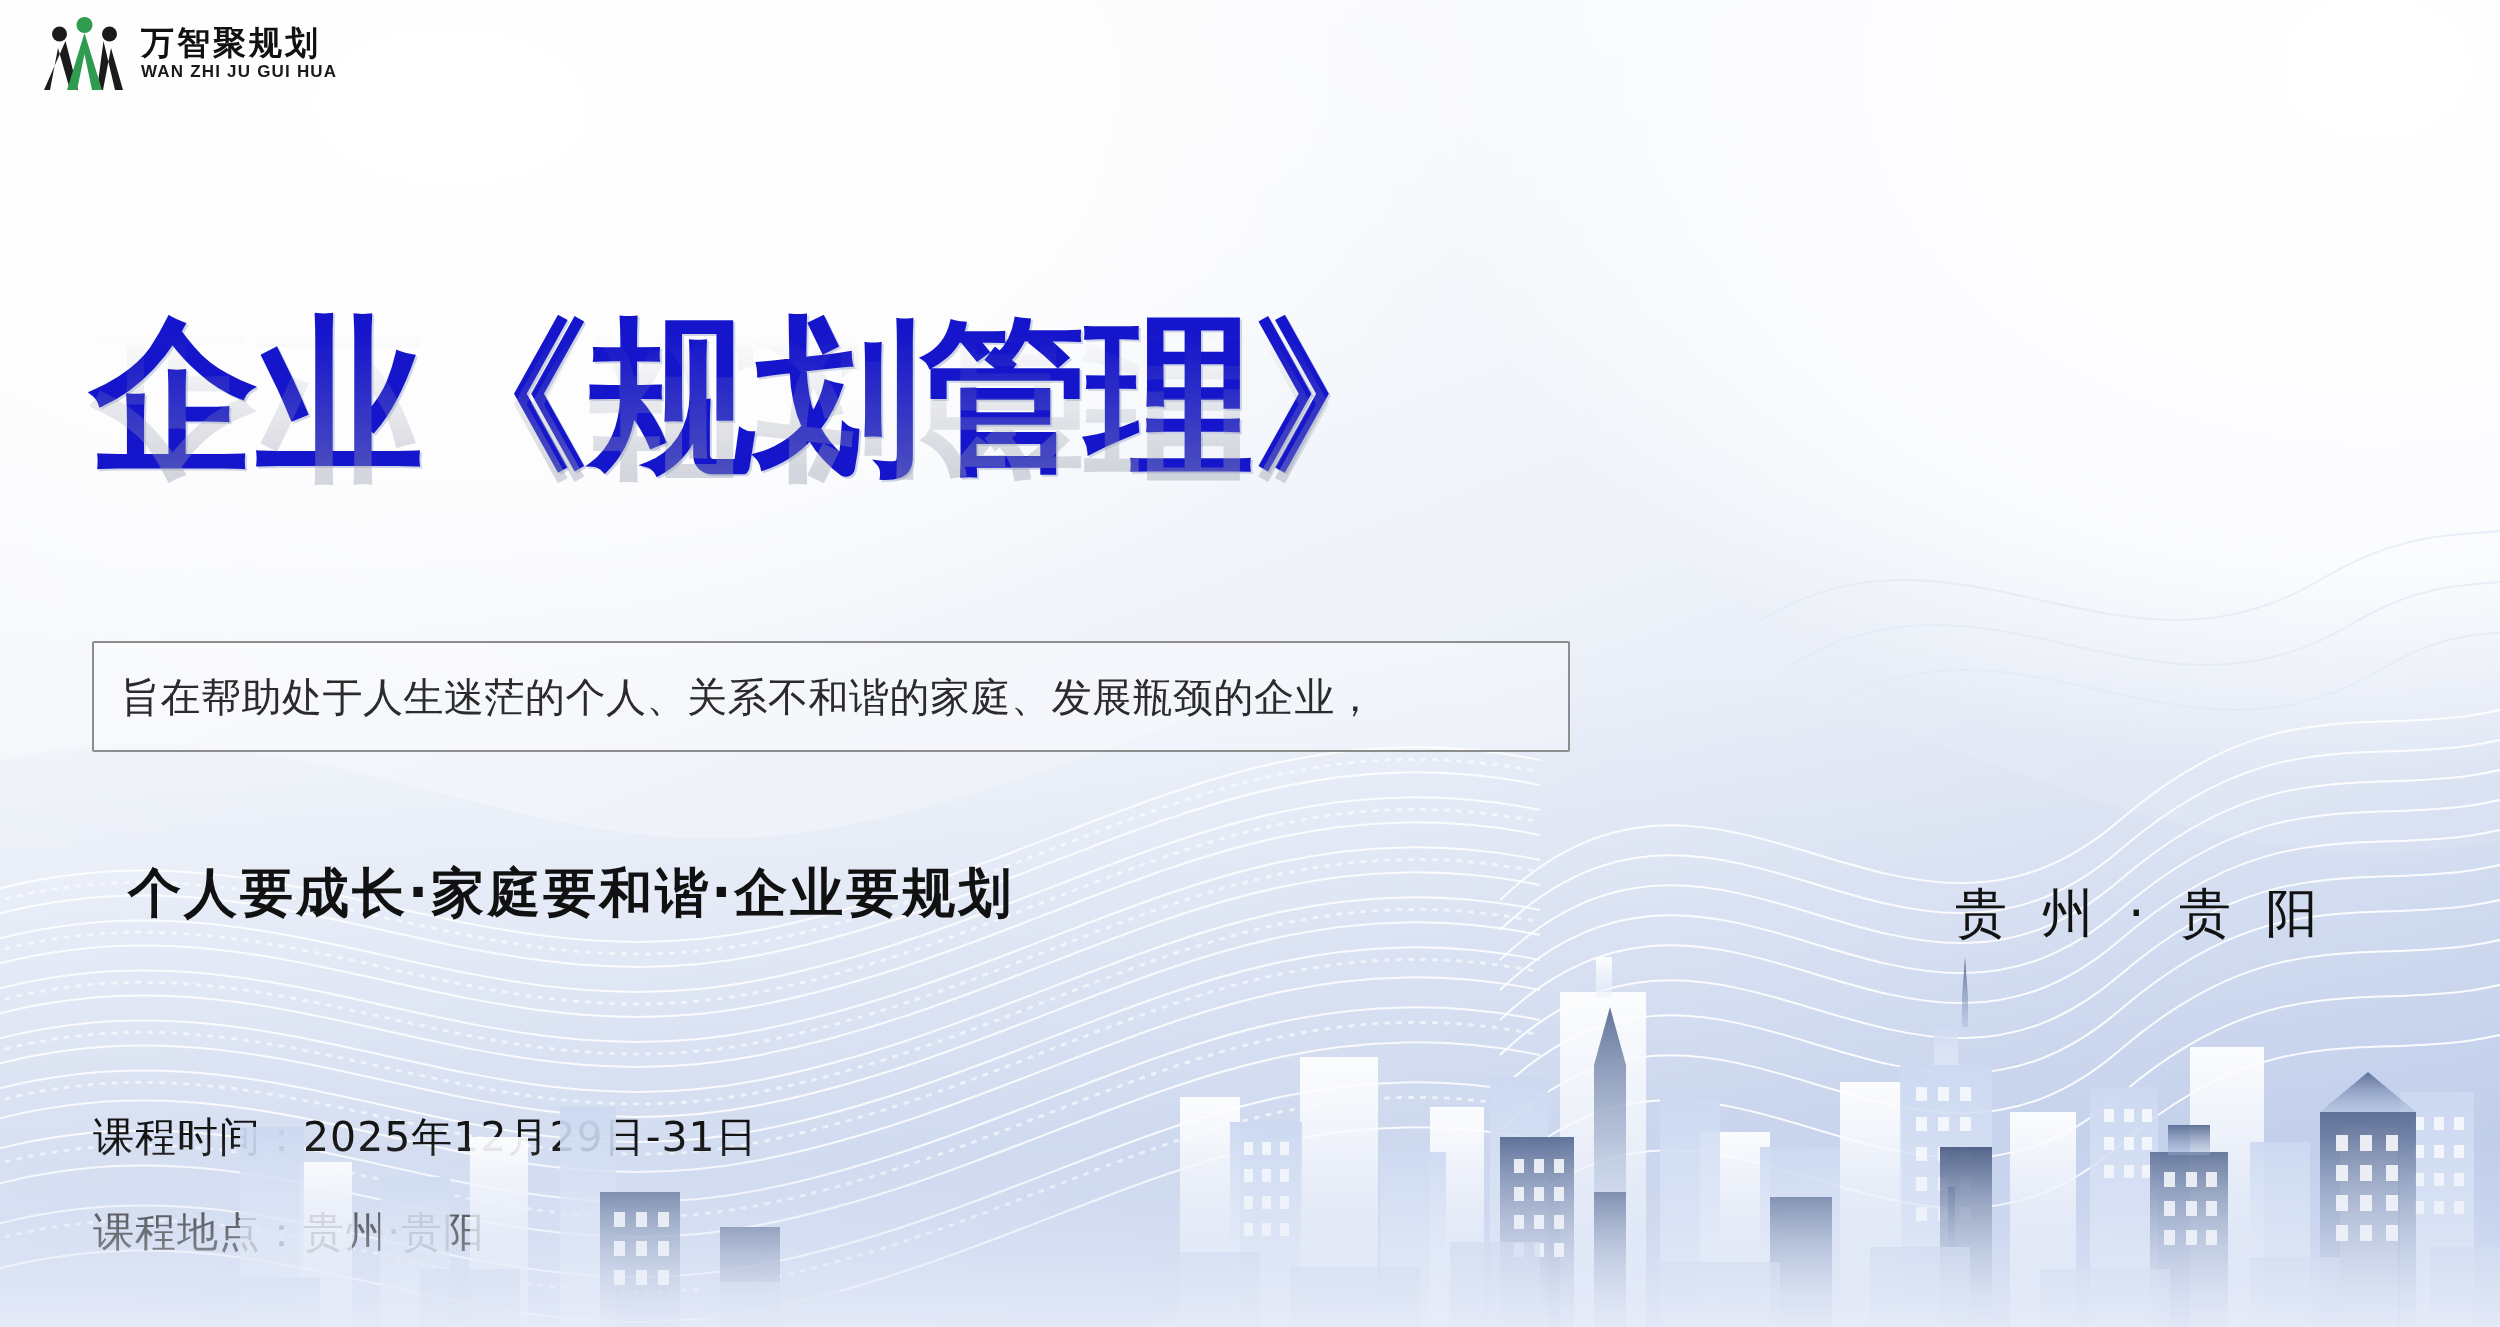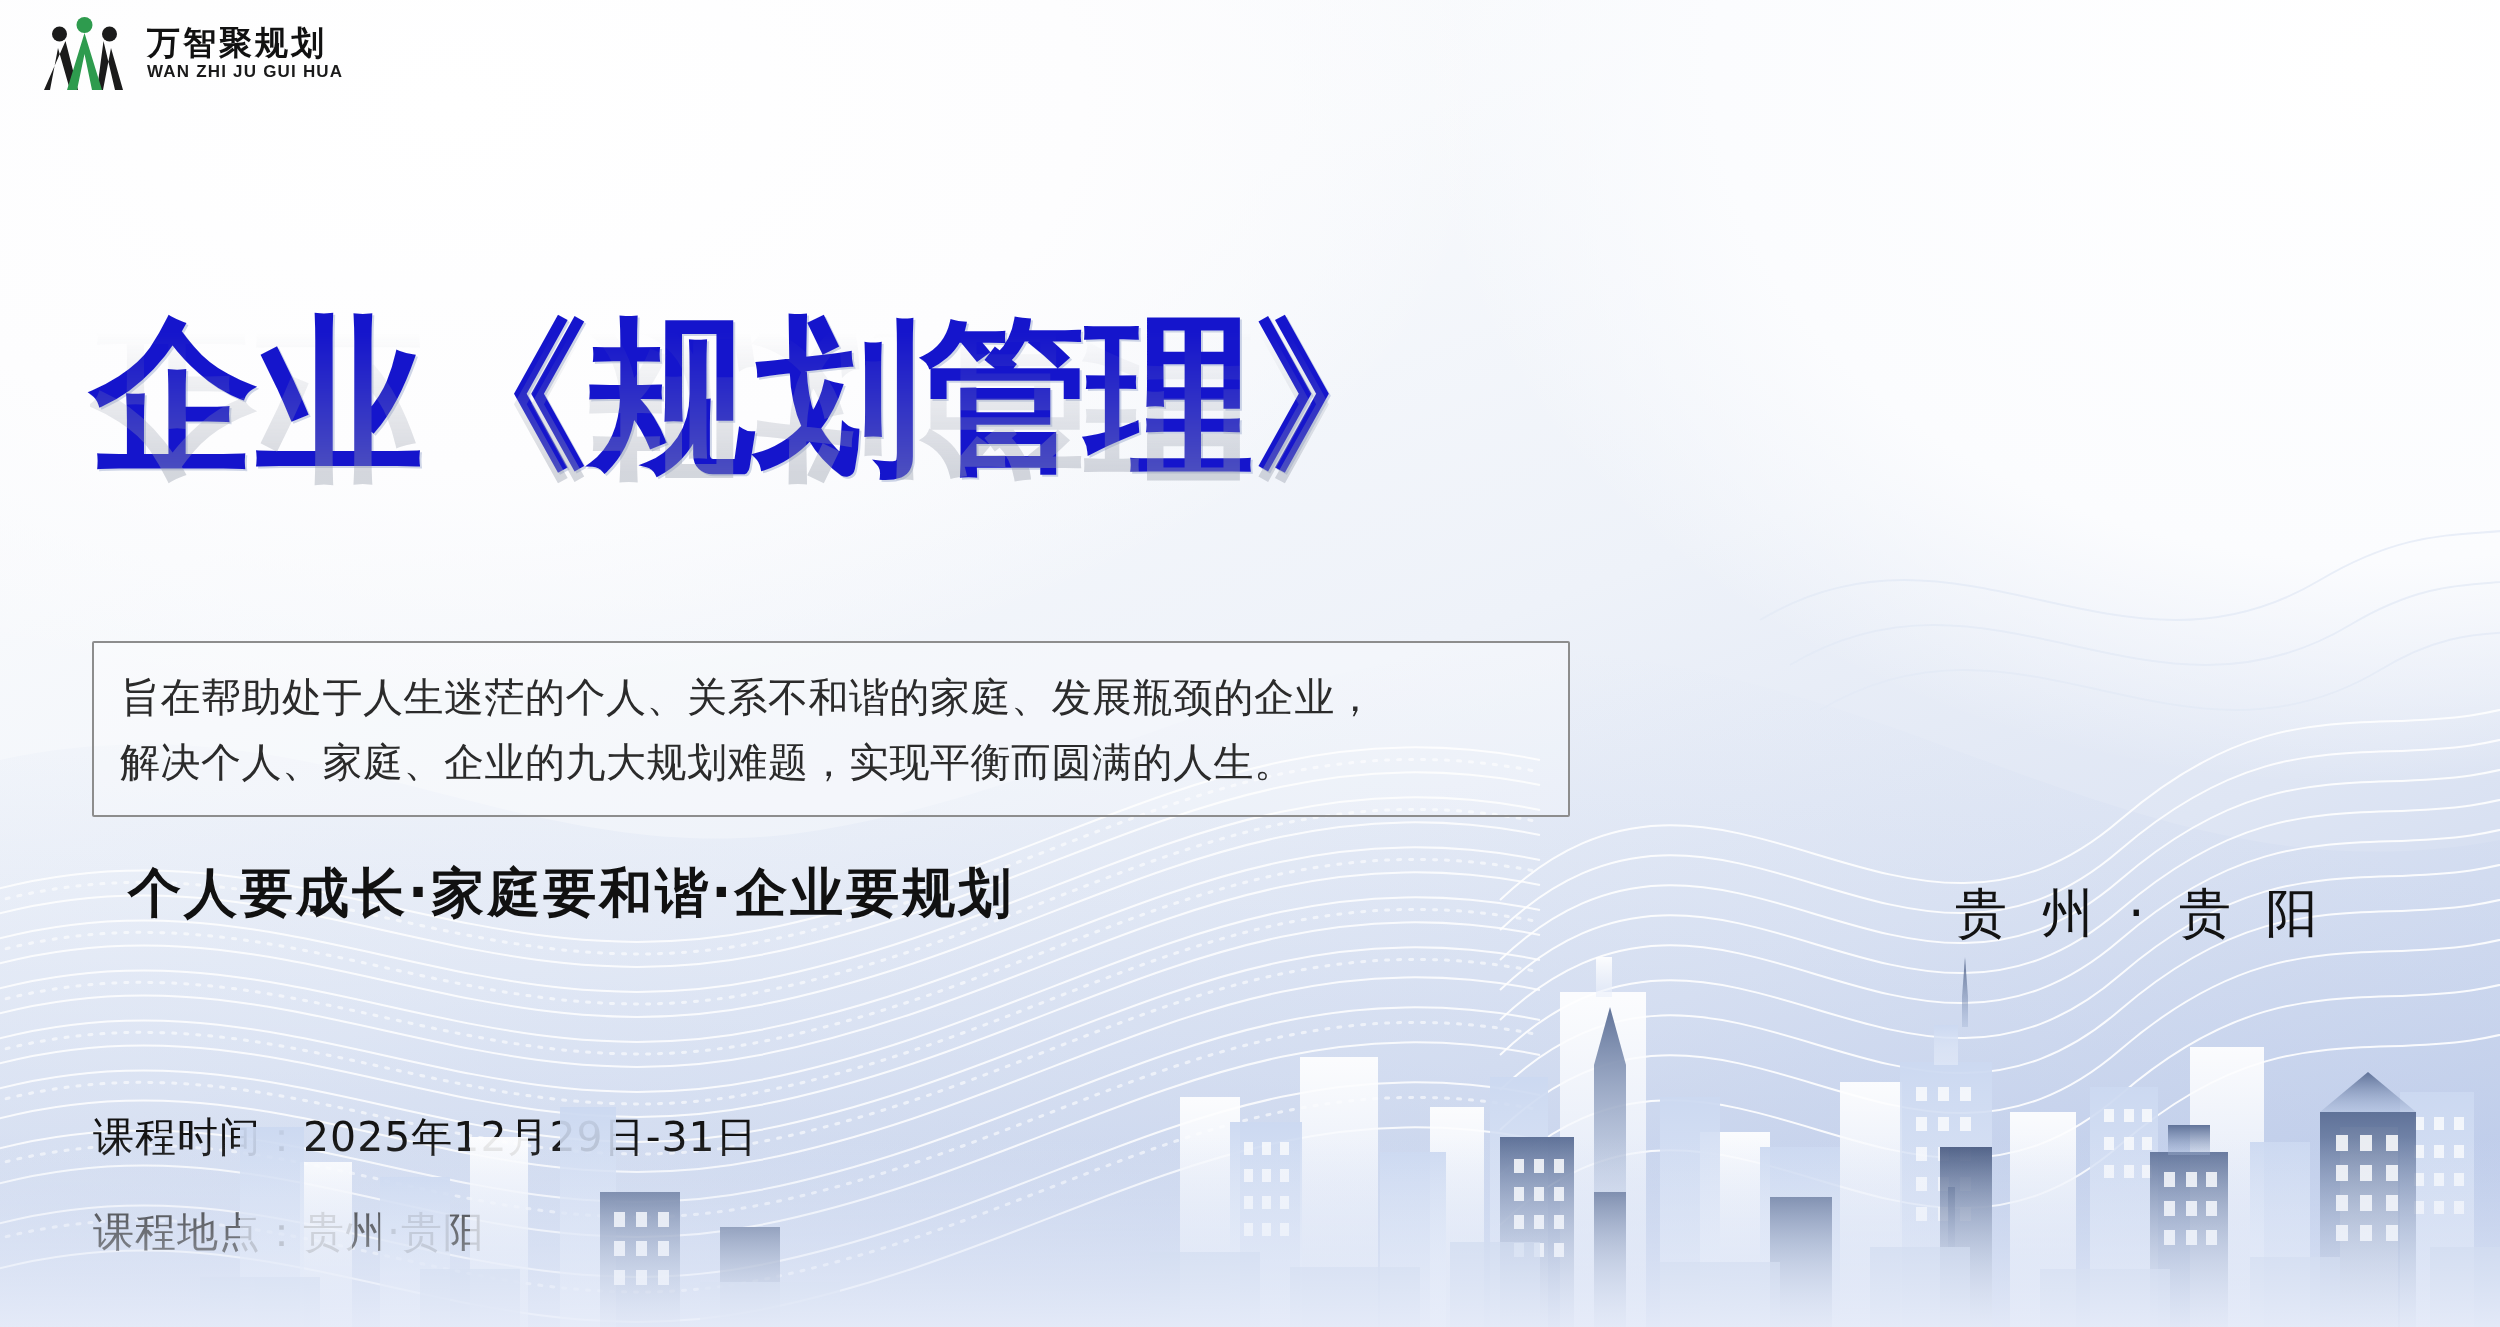--- a/index.html
+++ b/index.html
@@ -15,21 +15,21 @@
       linear-gradient(160deg, #fdfdfe 0%, #f7f9fc 28%, #eef2f9 52%, #dfe6f4 72%, #ccd7ee 88%, #bdcbea 100%);
   }
 
   
   .bg-layer{position:absolute;inset:0;pointer-events:none;}
   .bg-svg{position:absolute;inset:0;width:100%;height:100%;}
 
   
   .logo{
     position:absolute;left:42px;top:14px;
-    display:flex;align-items:center;gap:20px;
+    display:flex;align-items:center;gap:14px;
   }
   .logo-mark{width:85px;height:78px;display:block;}
   .logo-text{display:flex;flex-direction:column;justify-content:center;line-height:1;}
   .logo-cn{
     font-size:33px;font-weight:700;color:#111;
     letter-spacing:3px;
     font-family:"DejaVu Serif","Liberation Serif",serif;
     margin-bottom:4px;
   }
   .logo-en{
@@ -220,21 +220,20 @@
     </div>
   </div>
 
   <div class="title-wrap">
     <div class="title">企业《规划管理》</div>
     <div class="title-reflection">企业《规划管理》</div>
   </div>
 
   <div class="desc-box">
     <div class="desc-line">旨在帮助处于人生迷茫的个人、关系不和谐的家庭、发展瓶颈的企业，</div>
-    <div class="desc-line">解决个人、家庭、企业的九大规划难题，实现平衡而圆满的人生。</div>
   </div>
 
   <div class="slogan">个人要成长·家庭要和谐·企业要规划</div>
 
   <div class="info">
     <div class="info-line">课程时间：2025年12月29日-31日</div>
     <div class="info-line">课程地点：贵州·贵阳</div>
   </div>
 
   <div class="loc">

